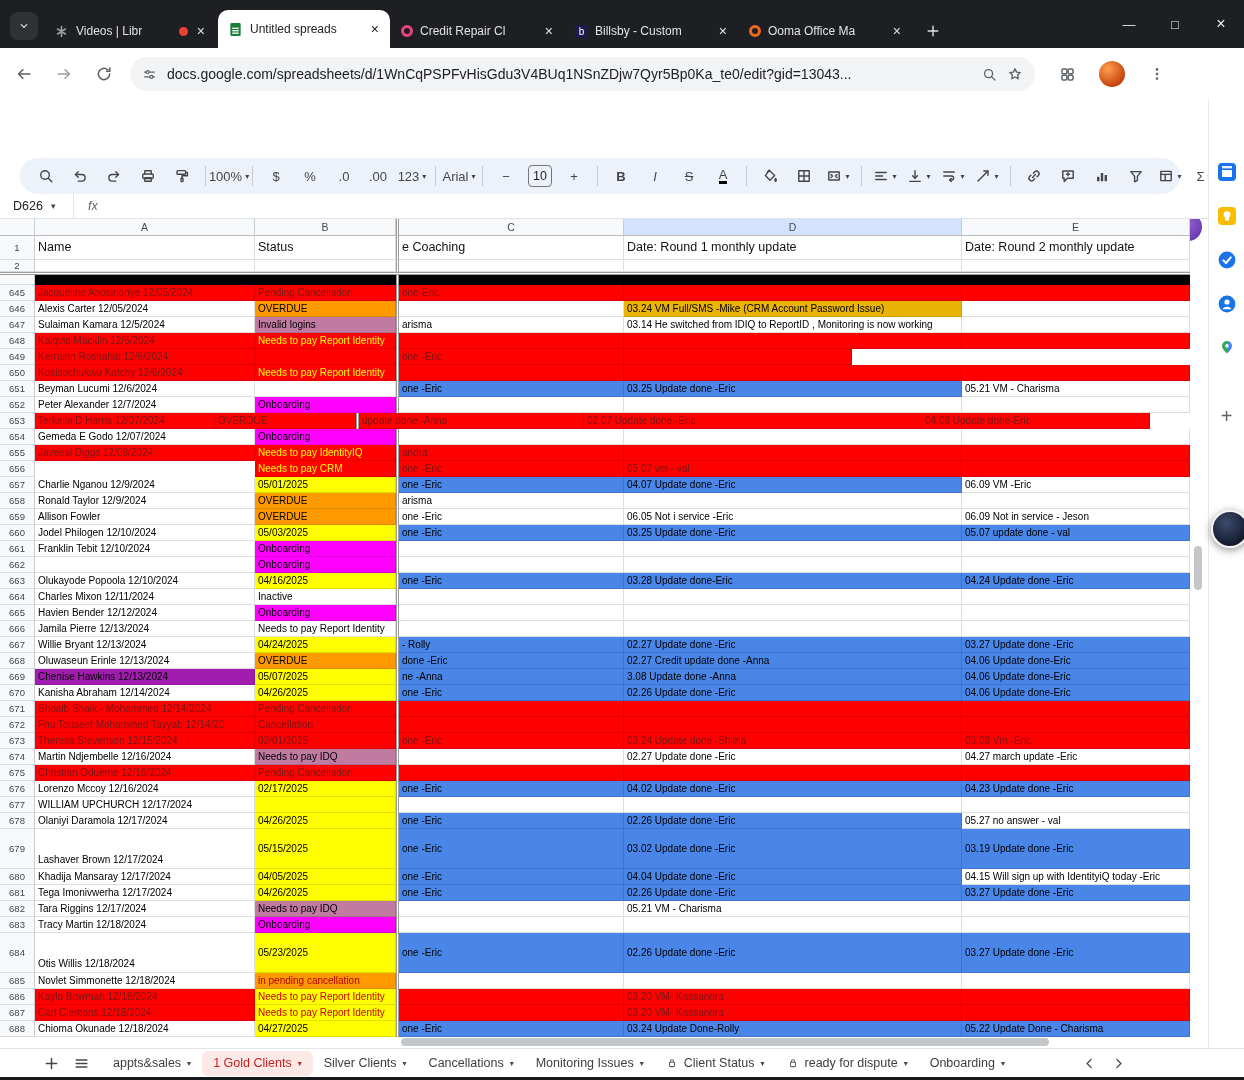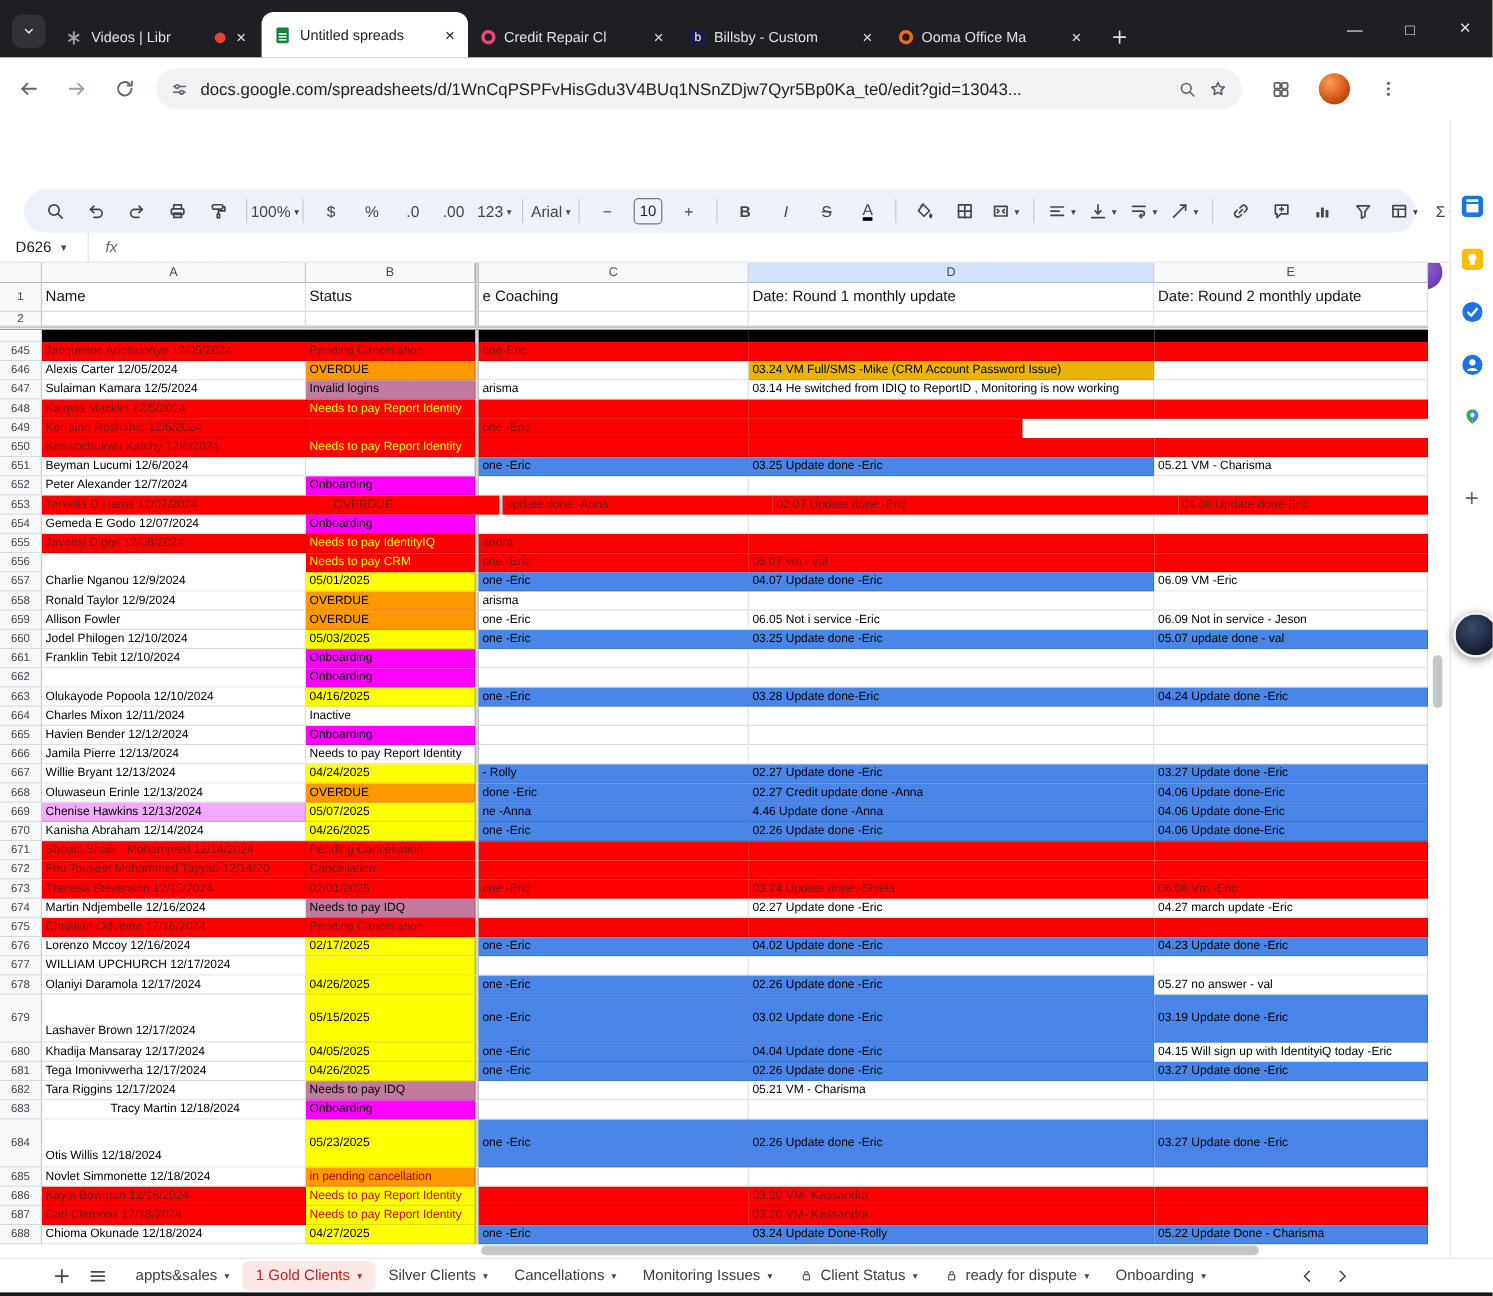--- a/index.html
+++ b/index.html
@@ -720,21 +720,21 @@
         <div class="cell" style="width: 141px; background: rgb(255, 0, 255); color: rgb(0, 0, 0);">
           <span>Onboarding</span>
         </div>
         <div class="vdiv"></div>
         <div class="cell" style="width: 225px; background: rgb(255, 255, 255); color: rgb(0, 0, 0);"></div>
         <div class="cell" style="width: 338px; background: rgb(255, 255, 255); color: rgb(0, 0, 0);"></div>
         <div class="cell" style="width: 228px; background: rgb(255, 255, 255); color: rgb(0, 0, 0);"></div>
       </div>
       <div class="row">
         <div class="rn">653</div>
-        <div class="cell" style="width: 240px; background: rgb(255, 0, 0); color: rgb(122, 21, 21);">
+        <div class="cell" style="width: 180px; background: rgb(255, 0, 0); color: rgb(122, 21, 21);">
           <span>Terkella D Harris 12/07/2024</span>
         </div>
         <div class="cell" style="width: 141px; background: rgb(255, 0, 0); color: rgb(122, 21, 21);">
           <span>OVERDUE</span>
         </div>
         <div class="vdiv"></div>
         <div class="cell" style="width: 225px; background: rgb(255, 0, 0); color: rgb(122, 21, 21);">
           <span>update done -Anna</span>
         </div>
         <div class="cell" style="width: 338px; background: rgb(255, 0, 0); color: rgb(122, 21, 21);">
@@ -976,32 +976,32 @@
         </div>
         <div class="cell" style="width: 338px; background: rgb(74, 134, 232); color: rgb(0, 0, 0);">
           <span>02.27 Credit update done -Anna</span>
         </div>
         <div class="cell" style="width: 228px; background: rgb(74, 134, 232); color: rgb(0, 0, 0);">
           <span>04.06 Update done-Eric</span>
         </div>
       </div>
       <div class="row">
         <div class="rn">669</div>
-        <div class="cell" style="width: 220px; background: #f0abfc; color: rgb(0, 0, 0);">
+        <div class="cell" style="width: 220px; background: #a21caf; color: rgb(0, 0, 0);">
           <span>Chenise Hawkins 12/13/2024</span>
         </div>
         <div class="cell" style="width: 141px; background: rgb(255, 255, 0); color: rgb(0, 0, 0);">
           <span>05/07/2025</span>
         </div>
         <div class="vdiv"></div>
         <div class="cell" style="width: 225px; background: rgb(74, 134, 232); color: rgb(0, 0, 0);">
           <span>ne -Anna</span>
         </div>
         <div class="cell" style="width: 338px; background: rgb(74, 134, 232); color: rgb(0, 0, 0);">
-          <span>4.46 Update done -Anna</span>
+          <span>3.08 Update done -Anna</span>
         </div>
         <div class="cell" style="width: 228px; background: rgb(74, 134, 232); color: rgb(0, 0, 0);">
           <span>04.06 Update done-Eric</span>
         </div>
       </div>
       <div class="row">
         <div class="rn">670</div>
         <div class="cell" style="width: 220px; background: rgb(255, 255, 255); color: rgb(0, 0, 0);">
           <span>Kanisha Abraham 12/14/2024</span>
         </div>
@@ -1210,21 +1210,21 @@
         </div>
         <div class="vdiv"></div>
         <div class="cell" style="width: 225px; background: rgb(255, 255, 255); color: rgb(0, 0, 0);"></div>
         <div class="cell" style="width: 338px; background: rgb(255, 255, 255); color: rgb(0, 0, 0);">
           <span>05.21 VM - Charisma</span>
         </div>
         <div class="cell" style="width: 228px; background: rgb(255, 255, 255); color: rgb(0, 0, 0);"></div>
       </div>
       <div class="row">
         <div class="rn">683</div>
-        <div class="cell" style="width: 220px; background: rgb(255, 255, 255); color: rgb(0, 0, 0); justify-content: center;">
+        <div class="cell" style="width: 220px; background: rgb(255, 255, 255); color: rgb(0, 0, 0);">
           <span>Tracy Martin 12/18/2024</span>
         </div>
         <div class="cell" style="width: 141px; background: rgb(255, 0, 255); color: rgb(0, 0, 0);">
           <span>Onboarding</span>
         </div>
         <div class="vdiv"></div>
         <div class="cell" style="width: 225px; background: rgb(255, 255, 255); color: rgb(0, 0, 0);"></div>
         <div class="cell" style="width: 338px; background: rgb(255, 255, 255); color: rgb(0, 0, 0);"></div>
         <div class="cell" style="width: 228px; background: rgb(255, 255, 255); color: rgb(0, 0, 0);"></div>
       </div>

